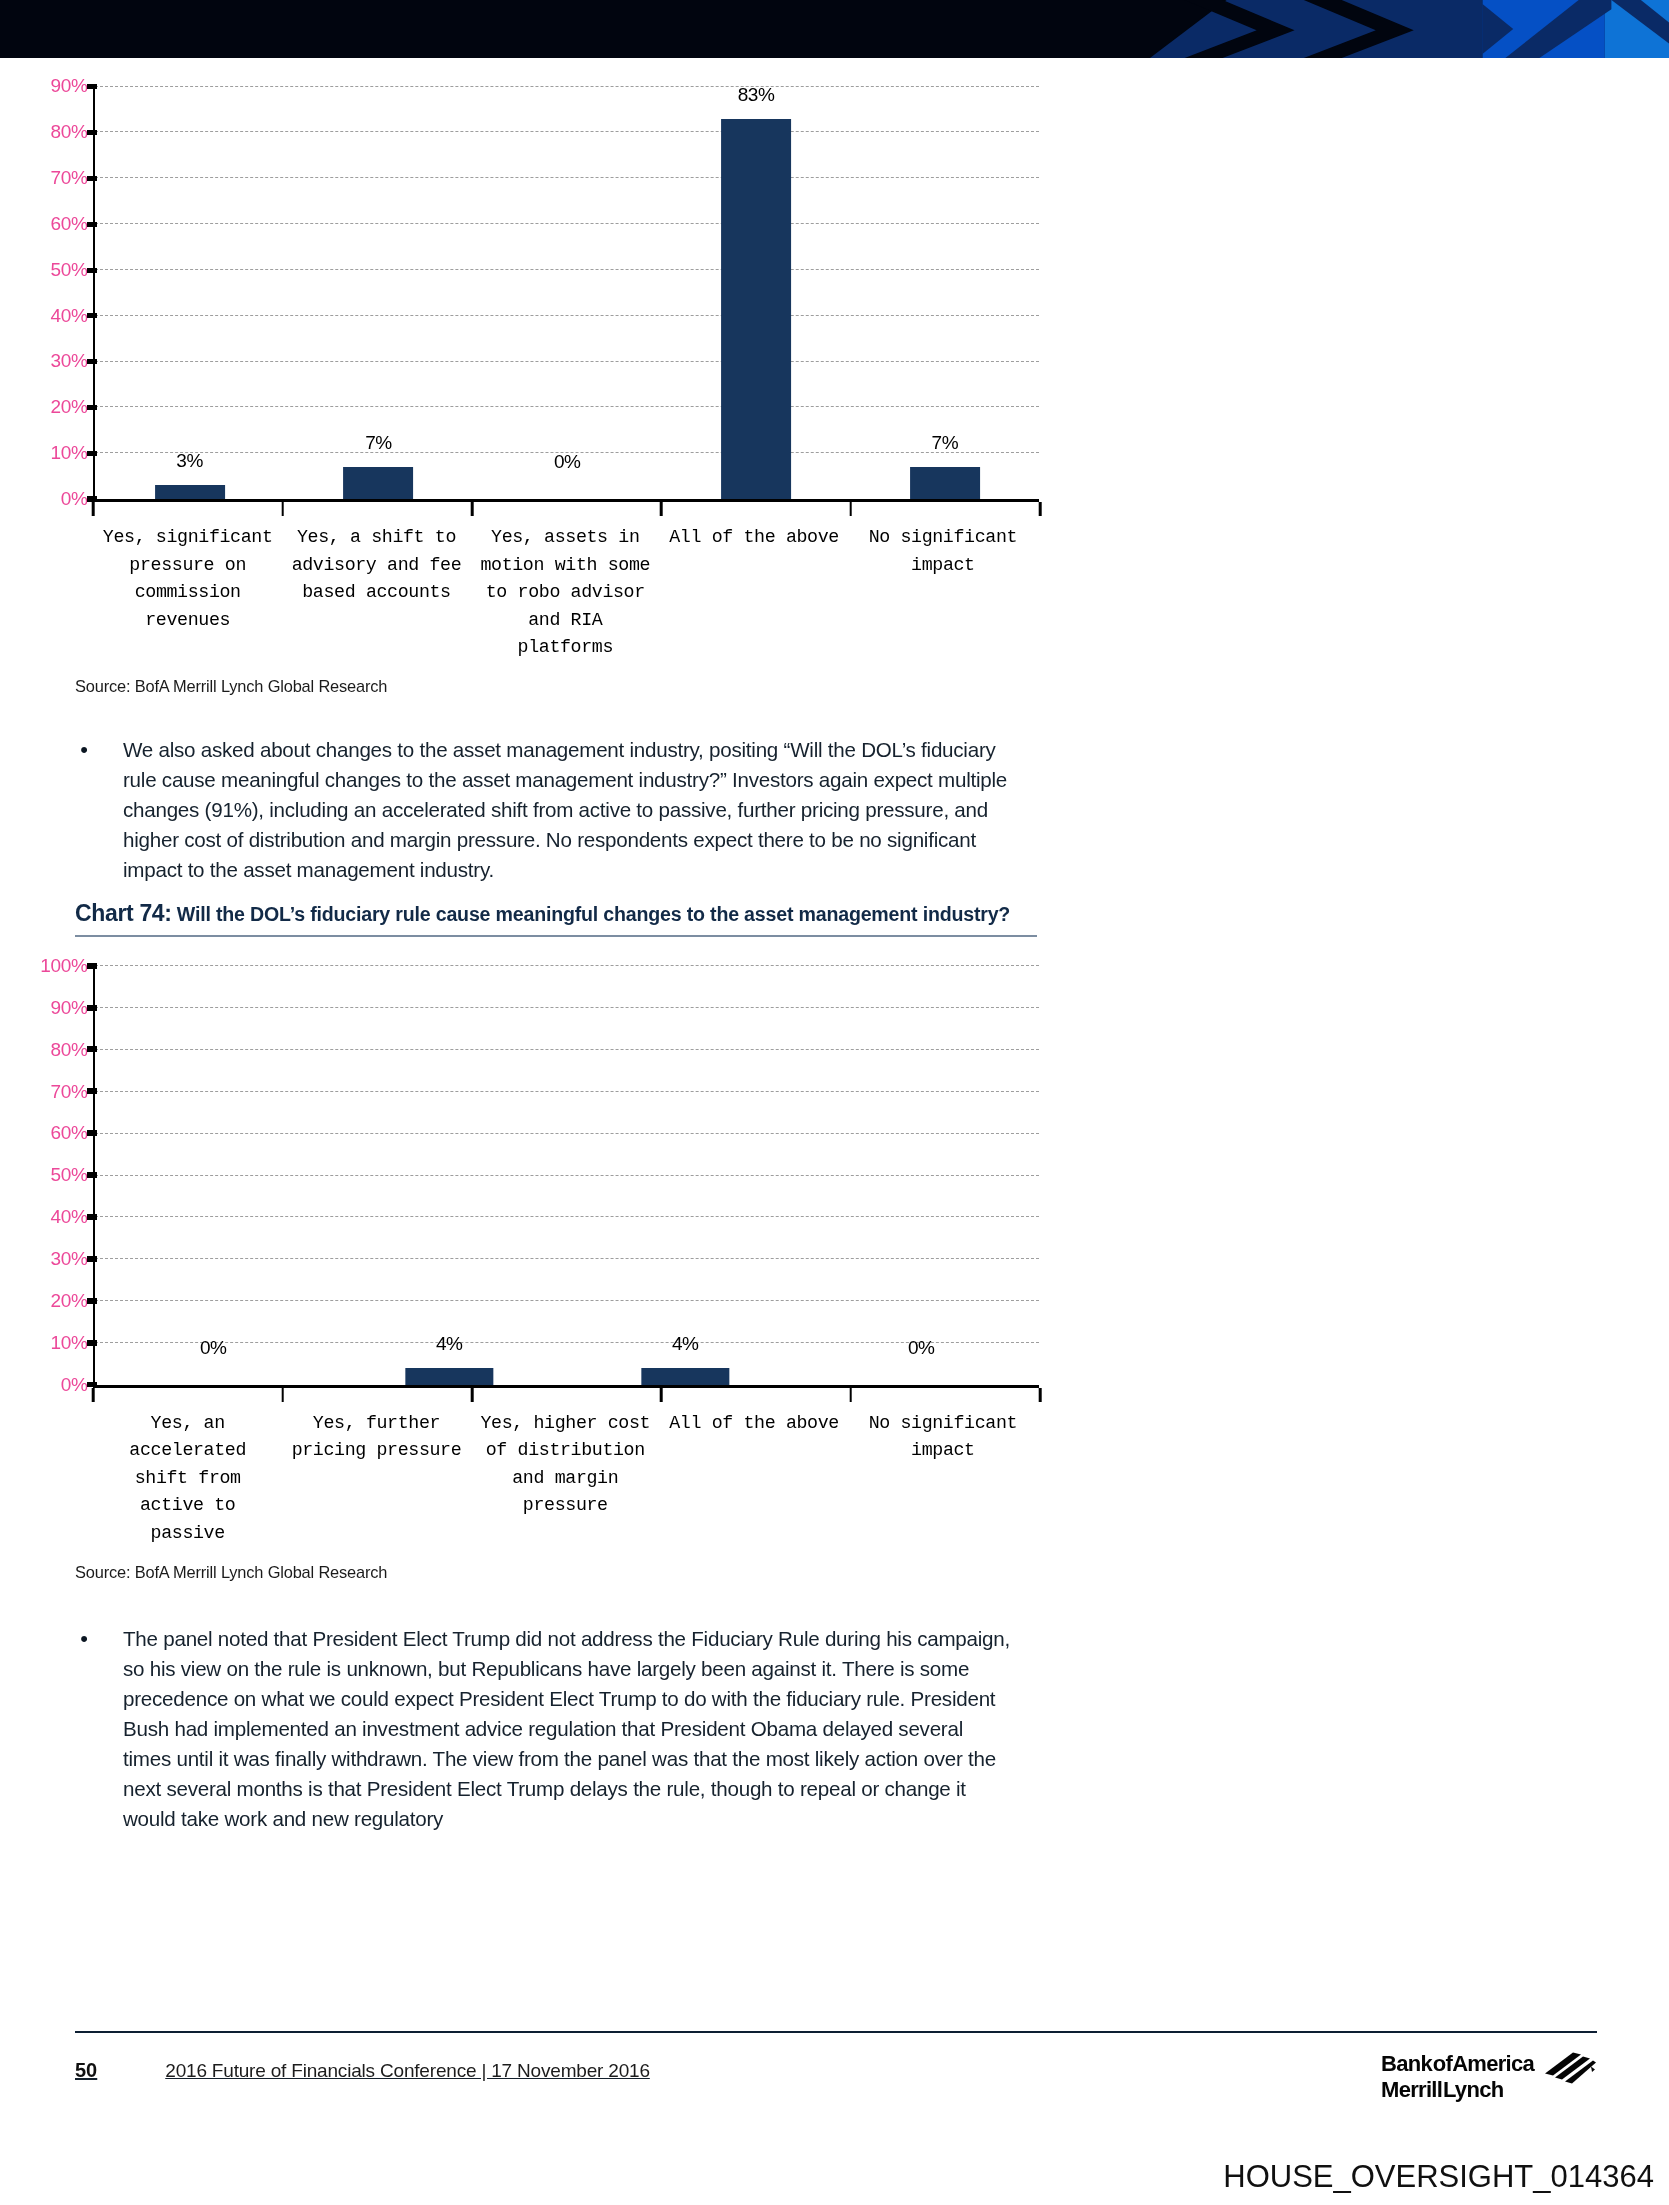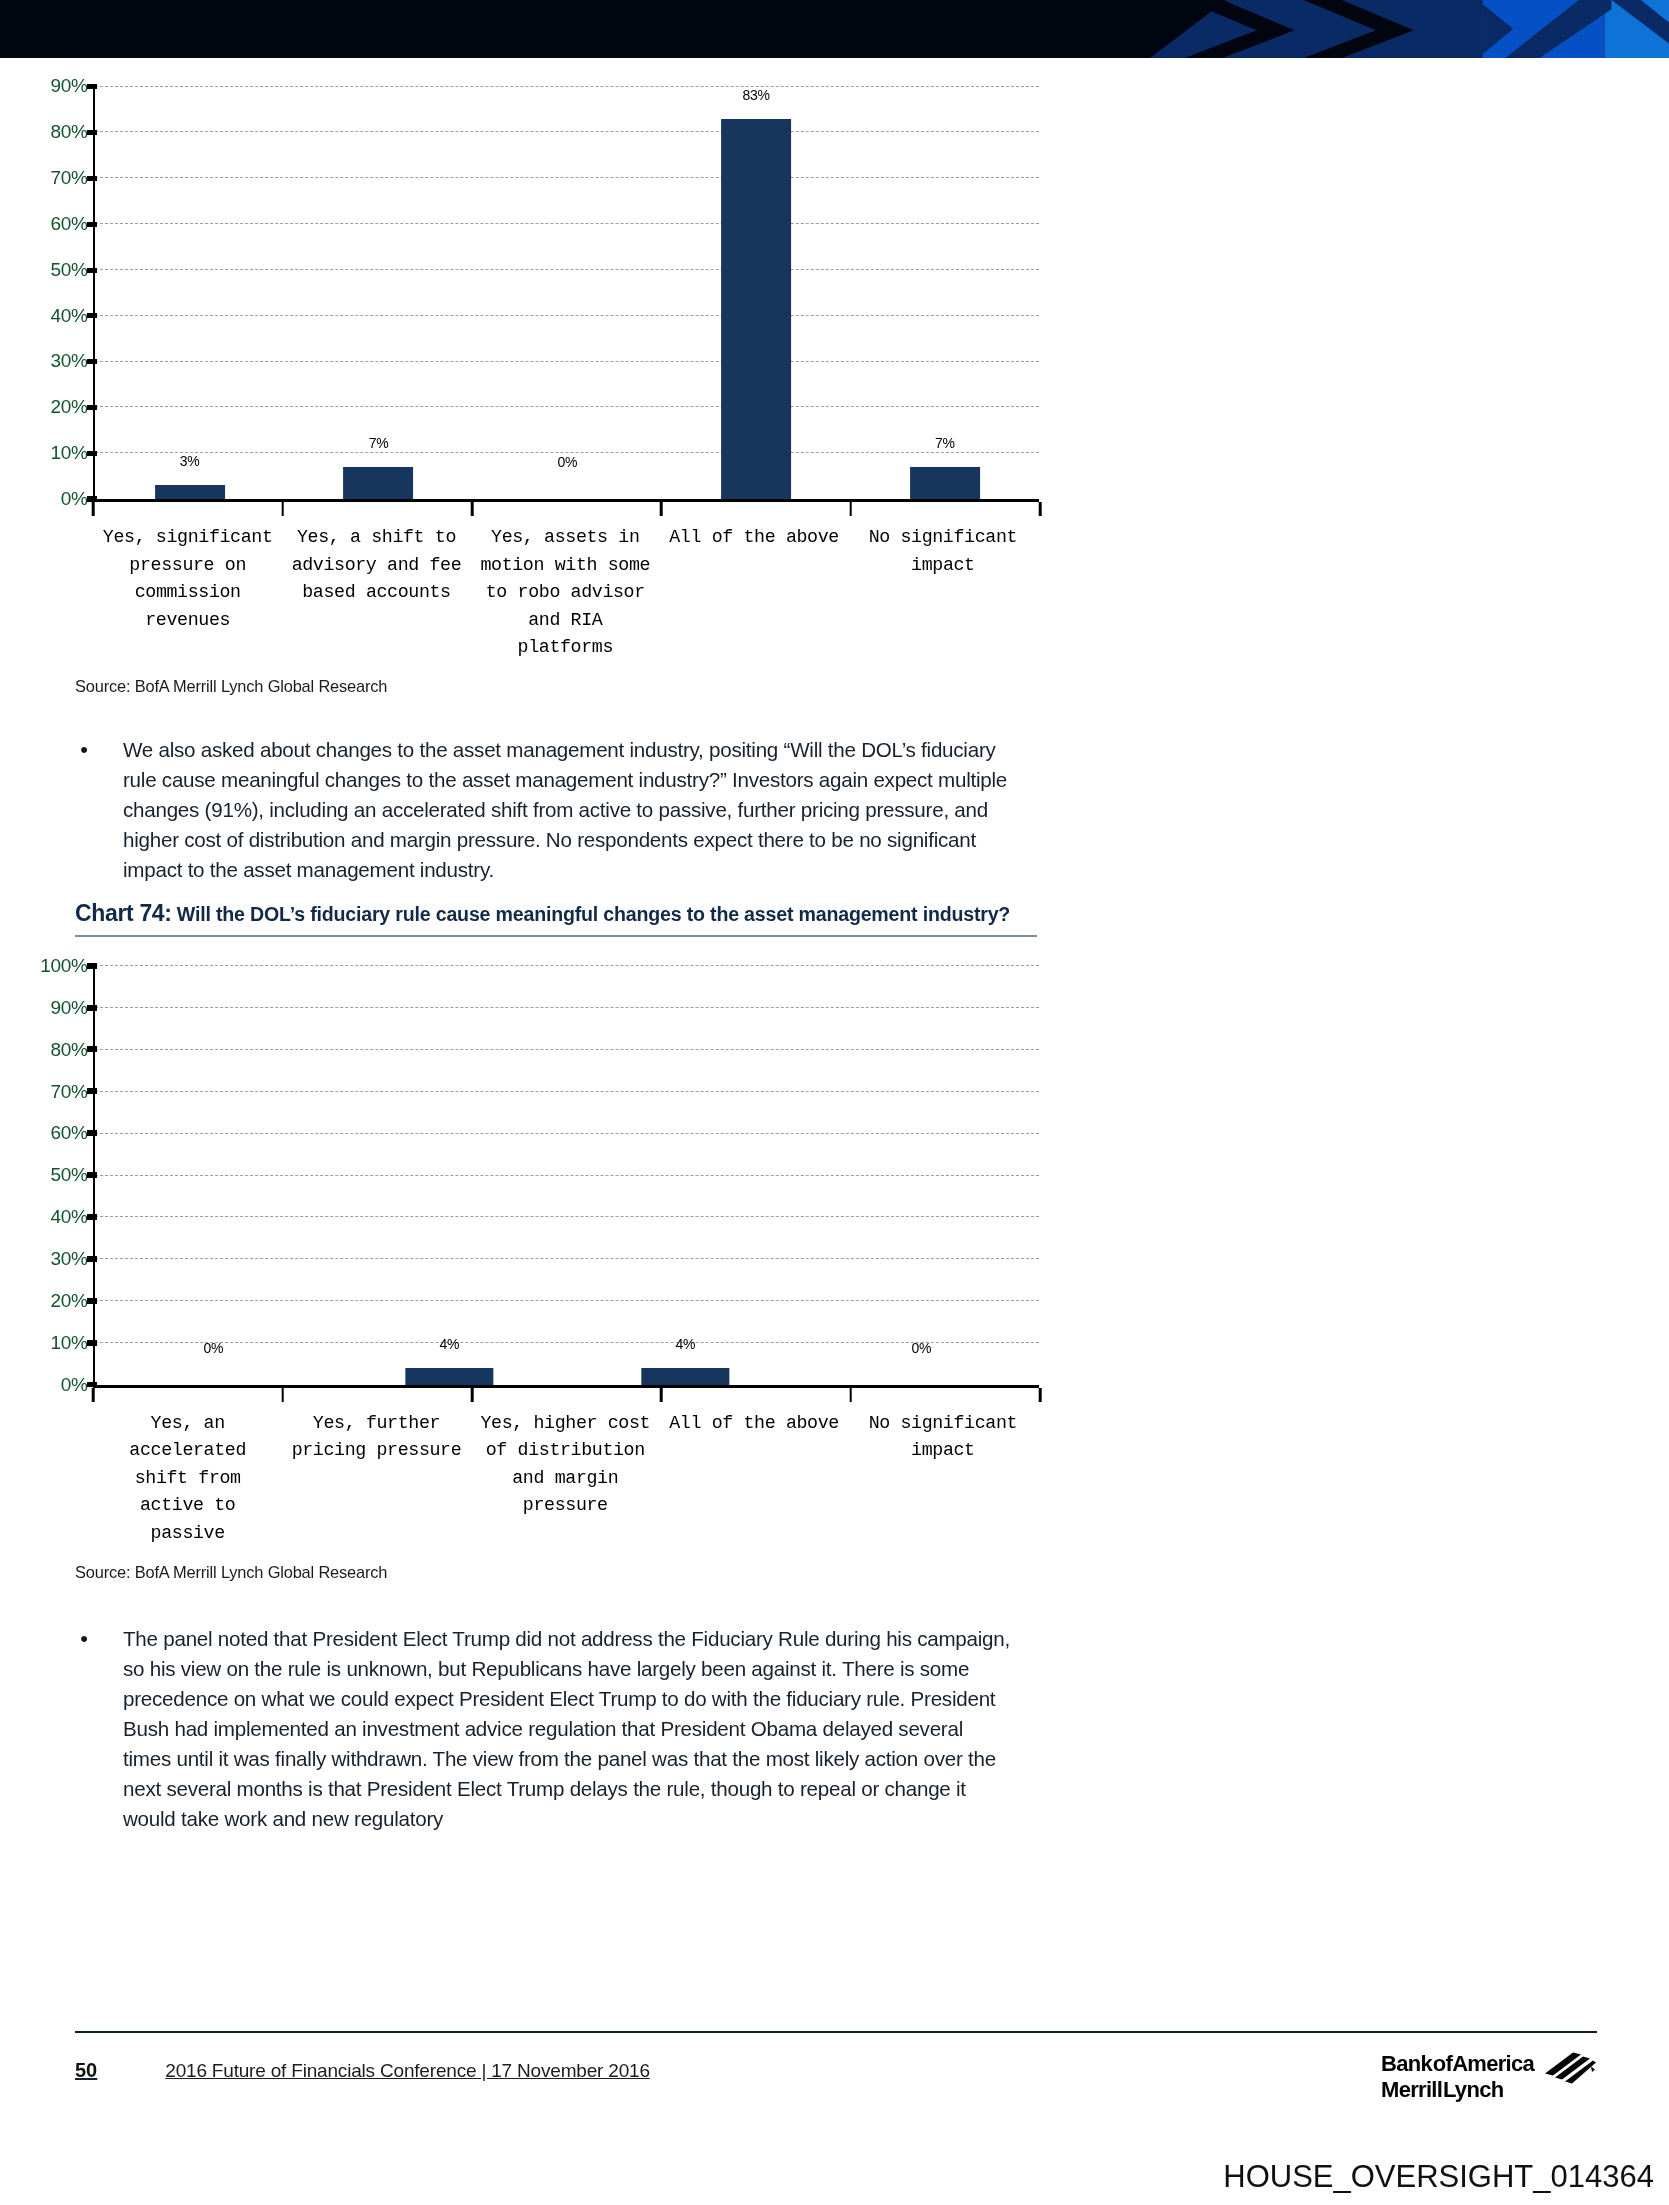--- a/index.html
+++ b/index.html
@@ -30,30 +30,30 @@
   .plot{
     position:relative;
     margin-left:18.3px;margin-top:29px;
     width:944px;
     border-left:2.6px solid #000;
     border-bottom:3.9px solid #000;
   }
   .gridline{position:absolute;left:0;right:0;height:0;border-top:1.3px dashed #9e9e9e;}
   .ylab{
     position:absolute;right:calc(100% + 7.9px);width:79px;
-    text-align:right;font-size:19px;line-height:19.6px;color:#14532d;
+    text-align:right;font-size:19px;line-height:19.6px;color:#ec4899;
     letter-spacing:-0.02em;
   }
   .ytick-square{position:absolute;left:-7.9px;width:9.2px;height:5.2px;background:#000;}
   .bar-row{position:absolute;left:0;right:0;top:0;bottom:0;display:flex;}
   .bar-slot{flex:1;position:relative;}
   .bar{position:absolute;bottom:0;left:50%;transform:translateX(-50%);width:37%;}
   .bar-value{
     position:absolute;left:0;width:100%;text-align:center;
-    font-size:14px;line-height:22px;color:#000;letter-spacing:-0.02em;
+    font-size:19px;line-height:22px;color:#000;letter-spacing:-0.02em;
   }
   .cat-ticks{position:relative;margin-left:18.3px;width:947px;height:14.4px;}
   .cat-ticks span{position:absolute;top:0;width:2.6px;height:14.4px;background:#000;transform:translateX(-1.3px);}
   .cat-row{
     display:flex;margin-left:18.3px;width:944px;padding-top:7.9px;
   }
   .cat-cell{
     flex:1;padding:0 8.5px;box-sizing:border-box;
     text-align:center;font-size:18.3px;line-height:27.5px;color:#000;
     letter-spacing:-0.02em;

